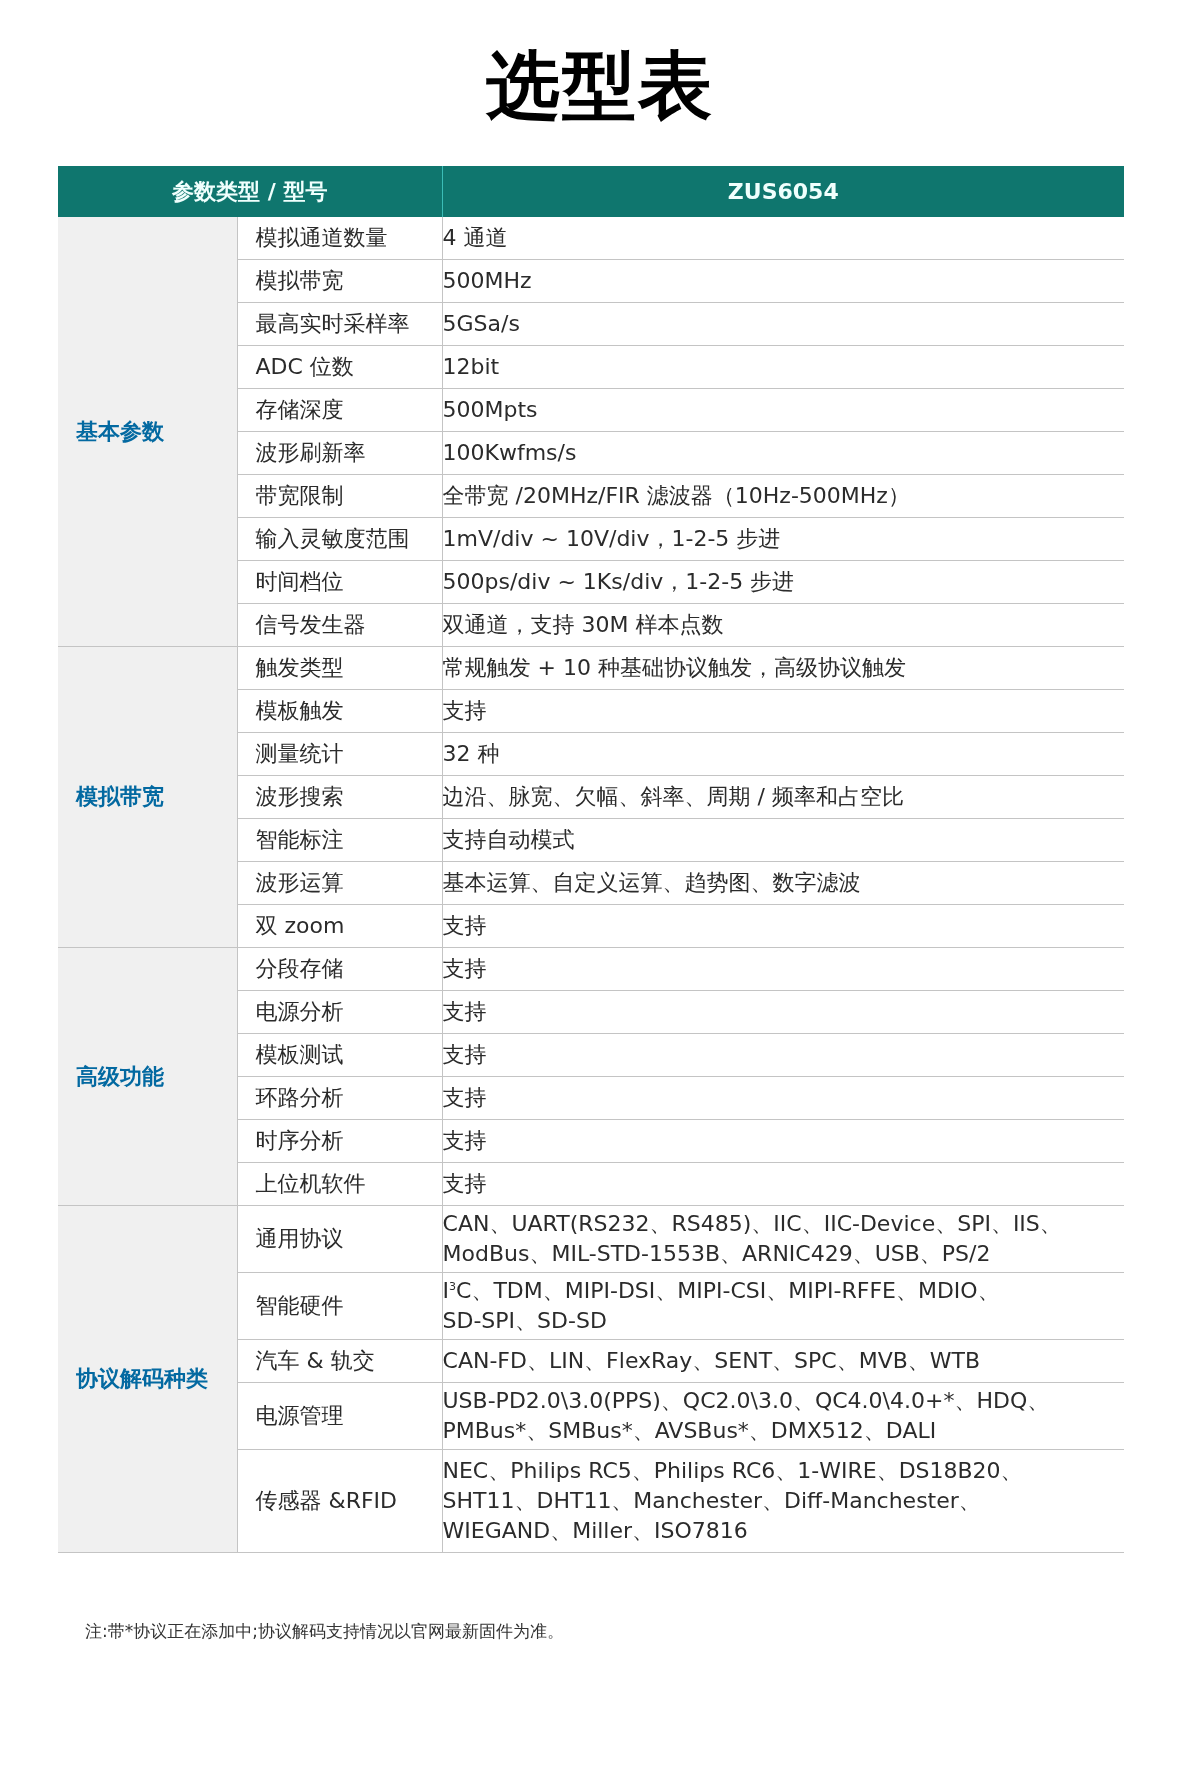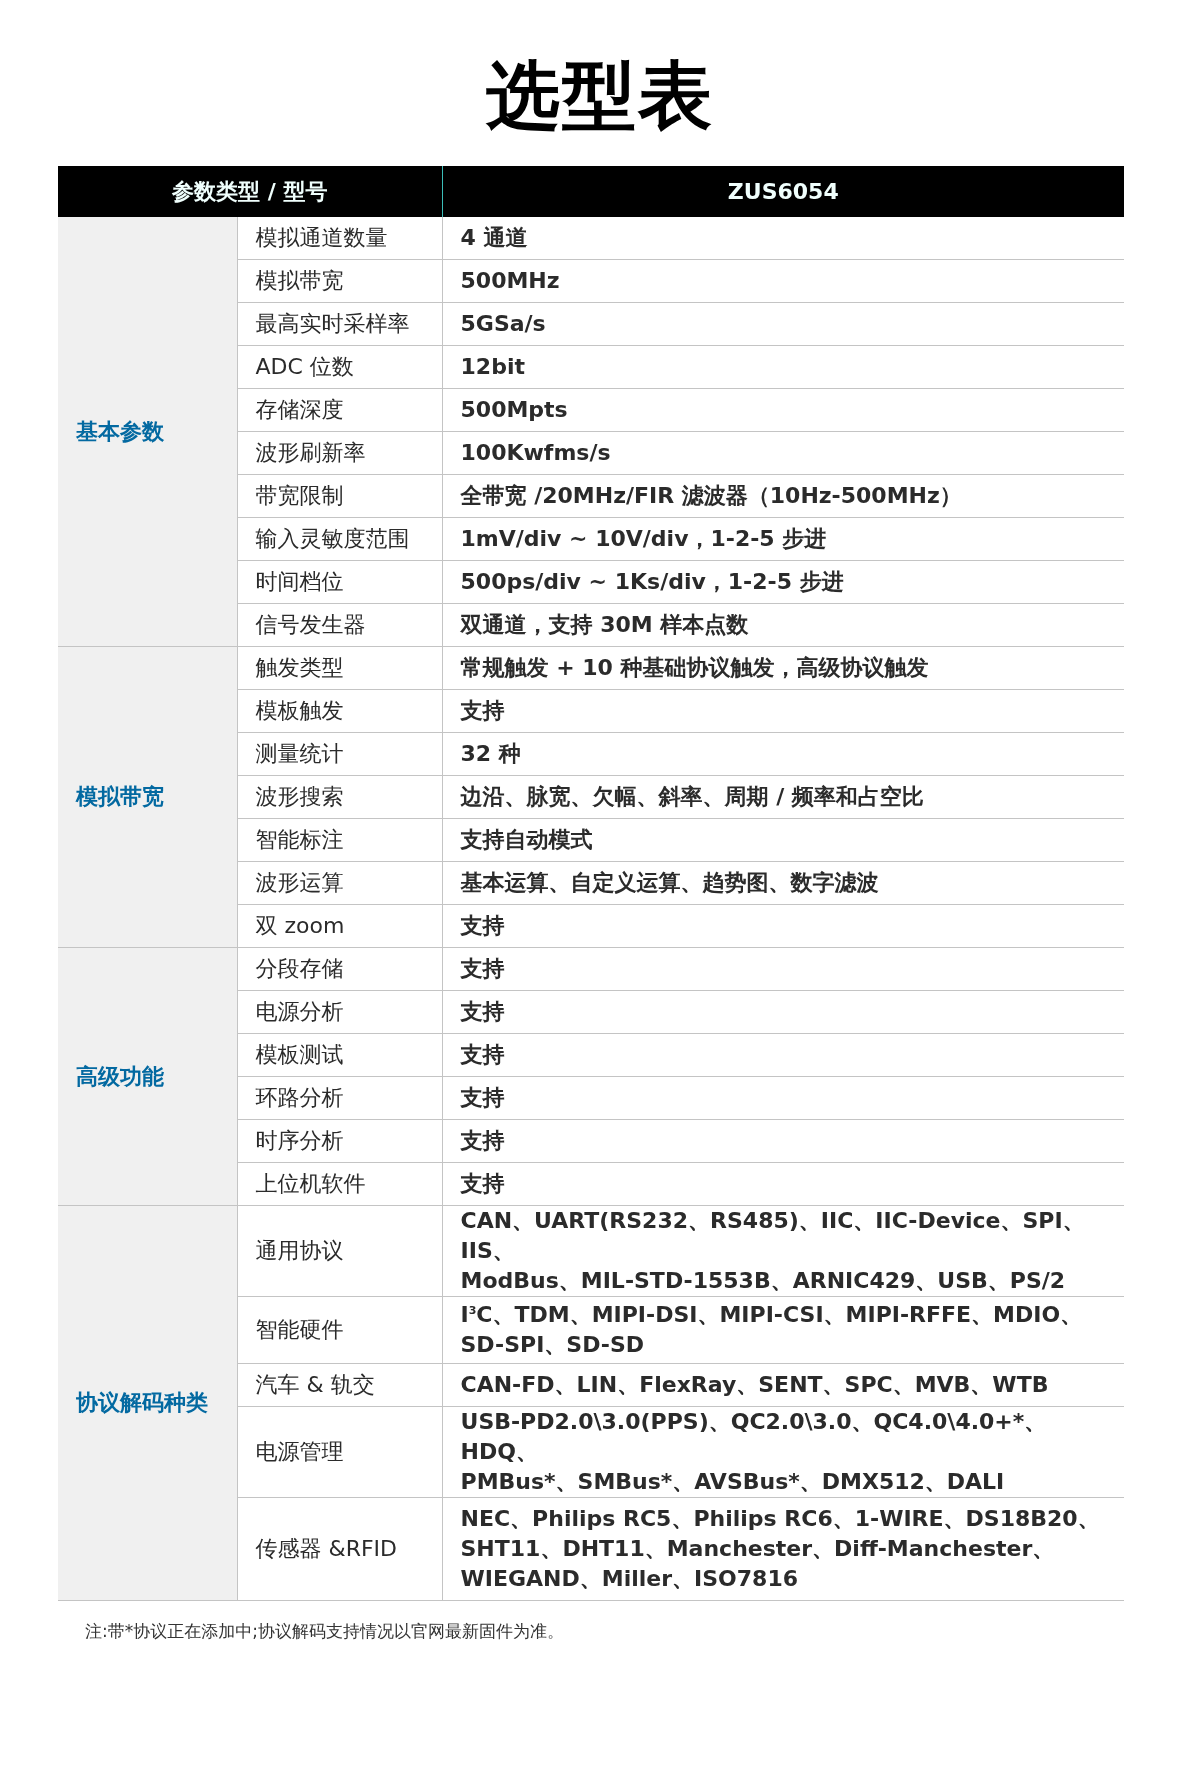--- a/index.html
+++ b/index.html
@@ -1,33 +1,33 @@
 <!DOCTYPE html>
 <html><head>
 <meta charset="utf-8">
 <style>
   html, body { margin: 0; padding: 0; background: #ffffff; }
   body { width: 1200px; height: 1784px; position: relative; overflow: hidden;
          font-family: "DejaVu Sans", "Liberation Sans", sans-serif; color: #2b2b2b; }
-  .title { position: absolute; left: 0; top: 50px; width: 1200px; text-align: center;
+  .title { position: absolute; left: 0; top: 40px; width: 1200px; text-align: center;
            font-size: 74px; font-weight: bold; color: #000; letter-spacing: 2px; line-height: 90px; }
   table.spec { position: absolute; left: 58px; top: 166px; width: 1066px;
                border-collapse: collapse; table-layout: fixed; }
   table.spec col.c1 { width: 179px; }
   table.spec col.c2 { width: 205px; }
   table.spec col.c3 { width: 682px; }
-  thead th { background: #000000; color: #f0fffd; height: 51px; padding: 0;
+  thead th { background: #0f766e; color: #f0fffd; height: 51px; padding: 0;
              font-size: 22px; font-weight: bold; text-align: center; vertical-align: middle; }
   thead th.h1 { border-right: 1px solid #3bbdb7; }
   tbody td { border-bottom: 1px solid #c4c4c4; font-size: 22px; line-height: 30px;
              vertical-align: middle; padding: 0; color: #2b2b2b; }
   tbody td.cat { background: #f0f0f0; font-weight: bold; color: #0369a1; padding-left: 18px;
                  border-right: 1px solid #c4c4c4; }
   tbody td.param { padding-left: 18px; border-right: 1px solid #c4c4c4; margin-left: 8px; }
-  tbody td.val { padding-left: 18px; padding-right: 10px; font-weight: bold; }
+  tbody td.val { padding-left: 0; padding-right: 10px; }
   tr.r1 td { height: 42px; }
   tr.r2 td { height: 66px; }
   tr.r3 td { height: 102px; }
   sup { font-size: 11px; line-height: 0; }
   .note { position: absolute; left: 85px; top: 1620px; font-size: 17px; color: #333; }
 </style>
 </head>
 <body>
 
 <div class="title">选型表</div>

